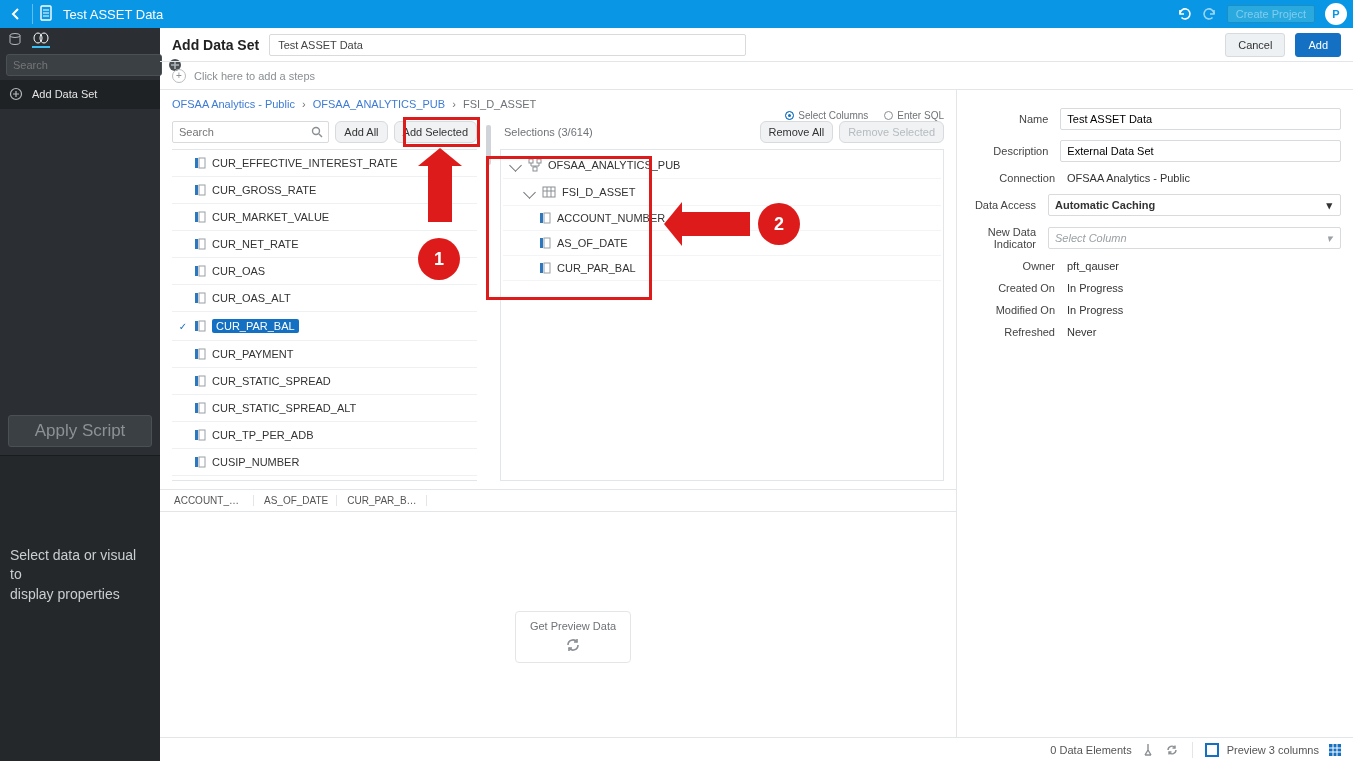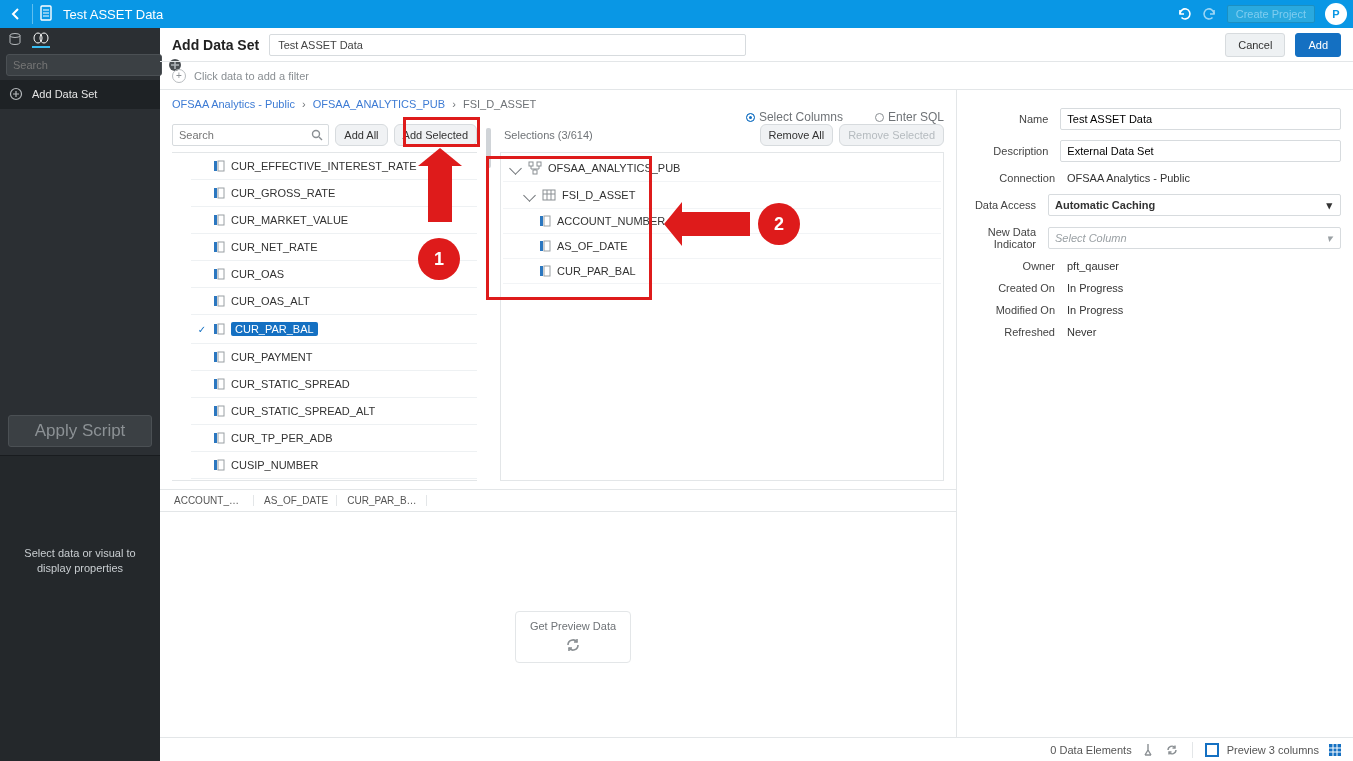--- a/index.html
+++ b/index.html
@@ -26,21 +26,21 @@
   .lp-search { display:flex; align-items:center; padding:4px 6px; gap:6px;}
   .lp-search input { flex:1; background:#3b4044; border:1px solid #4b5054; border-radius:3px; padding:4px 6px; color:#ccc; font-size:11px;}
   .lp-search .addbtn { width:18px;height:18px;display:flex;align-items:center;justify-content:center;color:#aeb3b7;cursor:pointer;border-radius:50%;}
   .lp-item { display:flex; align-items:center; gap:8px; padding:6px 8px; font-size:11px; cursor:pointer;}
   .lp-item.active { background:#1e2225;}
   .lp-item .icn { width:16px;height:16px;display:flex;align-items:center;justify-content:center;color:#b5b9bc;}
   .lp-sub   { font-size:10px; color:#9ba1a5; padding:0 8px 6px 32px;}
   .lp-block{border-bottom:1px solid #1e2225;}
   .lp-apply { margin:auto 8px 8px 8px; }
   .lp-apply button { width:100%; background:#3b4044; border:1px solid #4b5054; color:#8c9195; padding:5px; border-radius:3px; font-size:17px;}
-  .lp-hint { margin-top:90px; text-align:center; padding:0 10px; color:#c9ced1; font-size:11px; line-height:1.4;}
+  .lp-hint { margin-top:90px; text-align:left; padding:0 10px; color:#c9ced1; font-size:14px; line-height:1.4;}
   .lp-bottom { flex:1; background:#24282b; border-top:1px solid #191c1f; display:flex; flex-direction:column;}
 
   .main { flex:1; display:flex; flex-direction:column; min-width:0;}
 
   
   .m-header { height:34px; border-bottom:1px solid #e3e6e8; display:flex; align-items:center; padding:0 12px; gap:10px;}
   .m-header .lab { font-size:14px; font-weight:600; color:#222; white-space:nowrap;}
   .m-header input.dsname { flex:1; max-width:660px; border:1px solid #d7dbde; border-radius:2px; padding:4px 8px; font-size:11px; color:#444;}
   .m-header .sp { flex:1;}
   .m-header button { padding:5px 12px; font-size:11px; border-radius:3px; cursor:pointer;}
@@ -65,33 +65,33 @@
   .col-b { flex:1; display:flex; flex-direction:column; min-height:0;}
 
   .tophooks { display:flex; align-items:center; gap:6px; margin-bottom:6px;}
   .tophooks .srch { position:relative; flex:1;}
   .tophooks .srch input { width:100%; border:1px solid #d7dbde; border-radius:2px; padding:4px 22px 4px 6px; font-size:11px;}
   .tophooks .srch .mag { position:absolute; right:6px; top:50%; transform:translateY(-50%); color:#8a8f93;}
   .btn { background:#f0f2f4; border:1px solid #d7dbde; color:#333; padding:4px 8px; border-radius:6px; font-size:11px; cursor:pointer; white-space:nowrap;}
   .btn.dis { color:#b5bbbf; cursor:default;}
 
   .col-a-list { flex:1; overflow-y:auto; border:1px solid #e3e6e8; border-left:none; border-right:none; position:relative;}
-  .row-item { display:flex; align-items:center; gap:6px; padding:7px 6px; font-size:11px; border-bottom:1px solid #eef1f3; cursor:pointer;margin-left:19px;}
+  .row-item { display:flex; align-items:center; gap:6px; padding:7px 6px; font-size:11px; border-bottom:1px solid #eef1f3; cursor:pointer;}
   .row-item .colicon { width:12px;height:12px; display:inline-flex;}
   .row-item.sel { }
   .row-item.sel .chip { background:#1470c2; color:#fff; padding:1px 4px; border-radius:2px;}
   .row-item .check { width:10px;height:10px;display:inline-flex;align-items:center;justify-content:center;color:#1470c2;font-size:10px;}
   .splitter { width:7px; display:flex; align-items:flex-start; justify-content:center; padding-top:4px;}
   .splitter .handle { width:5px; height:40px; background:#d0d4d8; border-radius:2px;}
   
   .col-a-list::-webkit-scrollbar { width:10px;}
   .col-a-list::-webkit-scrollbar-thumb { background:#c4c8cc; }
 
   .col-b-top { display:flex; align-items:center; justify-content:space-between; margin-bottom:6px; padding-left:4px;}
-  .radios { display:flex; gap:32px; color:#6f7377; font-size:12px;}
+  .radios { display:flex; gap:16px; color:#6f7377; font-size:10px;}
   .radio { display:flex; align-items:center; gap:4px; cursor:pointer;}
   .radio .dot { width:9px;height:9px;border-radius:50%;border:1px solid #8a8f93;display:inline-block;}
   .radio.active .dot { border-color:#1470c2; background:#1470c2; box-shadow:inset 0 0 0 2px #fff;}
   .col-b-actions { display:flex; gap:6px;}
   .sel-label { font-size:11px; color:#6f7377; margin-top:4px; margin-bottom:4px;}
 
   .tree { flex:1; border:1px solid #e3e6e8; overflow:auto; padding:2px;}
   .tnode { display:flex; align-items:center; gap:6px; padding:6px 4px; font-size:11px; border-bottom:1px solid #f2f4f6;}
   .tcaret { width:9px;height:9px;border:solid #6f7377;border-width:0 1px 1px 0;display:inline-block;transform:rotate(45deg);margin-left:4px;margin-right:2px;}
   .indent1 { padding-left:18px;}
@@ -219,21 +219,21 @@
   <div class="main content-area">
     <div class="m-header">
       <span class="lab">Add Data Set</span>
       <input class="dsname" value="Test ASSET Data" style="">
       <div class="sp"></div>
       <button class="cancel">Cancel</button>
       <button class="add">Add</button>
     </div>
     <div class="m-filter">
       <span class="plus">+</span>
-      <span>Click data to add a filter</span>
+      <span>Click here to add a steps</span>
     </div>
 
     <div class="m-body">
       <div class="m-left">
         <div class="crumbs">
           <a>OFSAA Analytics - Public</a>
           <span class="bread-sep">›</span>
           <a>OFSAA_ANALYTICS_PUB</a>
           <span class="bread-sep">›</span>
           <span class="cur">FSI_D_ASSET</span>

